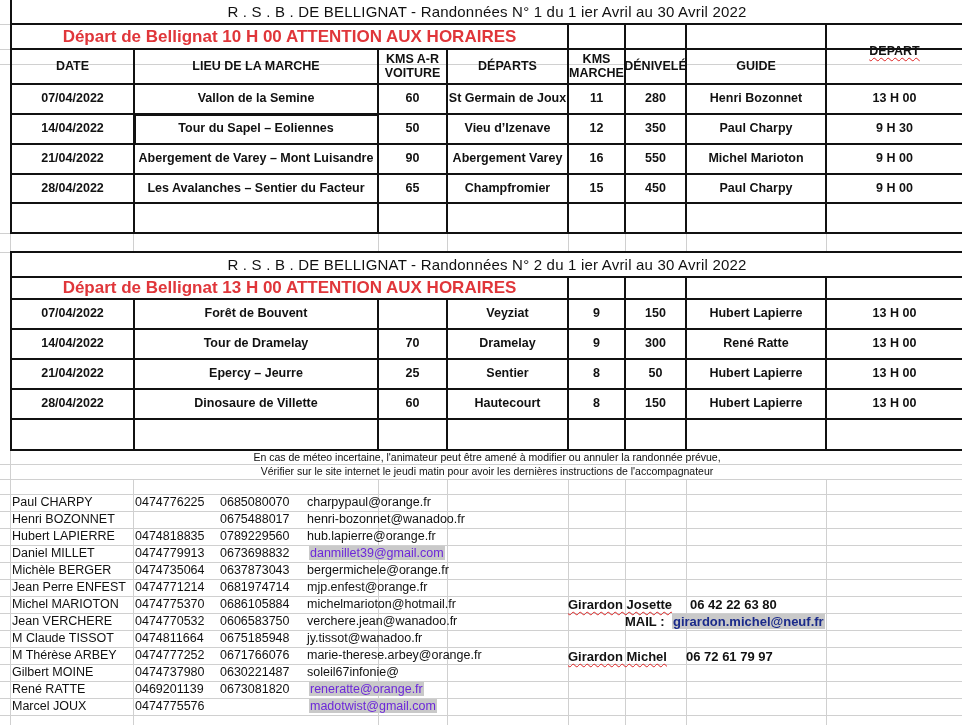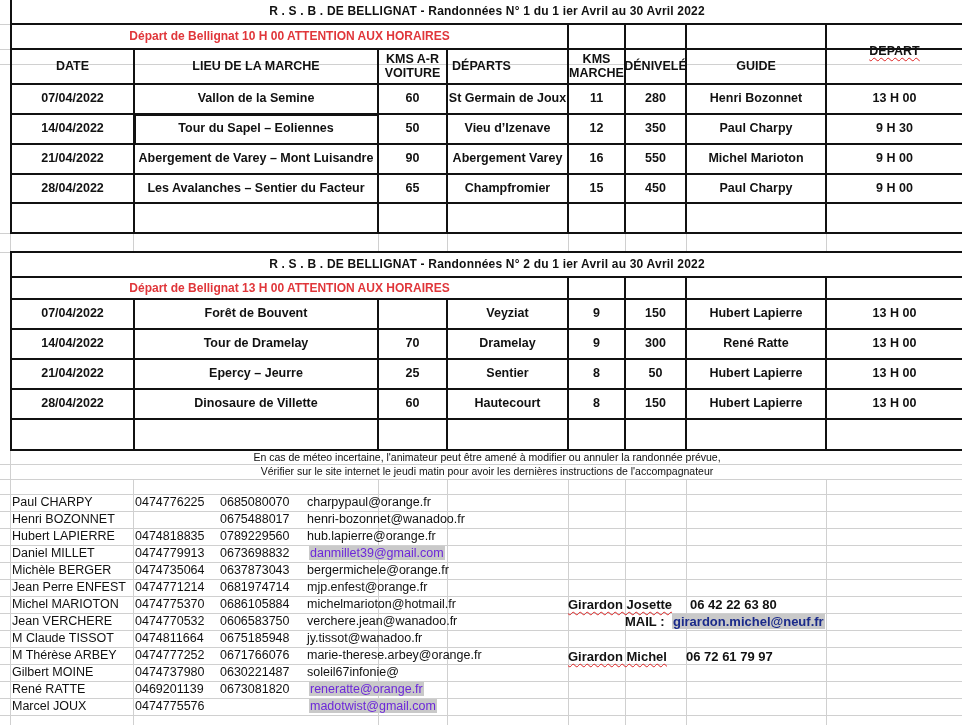--- a/index.html
+++ b/index.html
@@ -7,22 +7,22 @@
          font-family:"Liberation Sans", sans-serif; color:#111; }
   .abs { position:absolute; box-sizing:border-box; }
   
   .gh { position:absolute; left:0; width:962px; height:1px; background:#d0d0d0; }
   .gv { position:absolute; width:1px; background:#d0d0d0; }
   
   .bh { position:absolute; height:2px; background:#111; }
   .bv { position:absolute; width:2px; background:#111; }
   .cell { position:absolute; display:flex; align-items:center; justify-content:center;
           text-align:center; font-size:12.5px; font-weight:bold; line-height:1.05; box-sizing:border-box; }
-  .title { font-weight:bold; font-size:12px; letter-spacing:0.2px; }
-  .red { color:#e0363a; font-weight:bold; font-size:12px; }
+  .title { font-weight:normal; font-size:15px; letter-spacing:0.2px; }
+  .red { color:#e0363a; font-weight:bold; font-size:17px; }
   .sq { text-decoration: underline wavy #d22; text-decoration-thickness:1px; text-underline-offset:2px; }
   .note { font-size:10.5px; color:#111; font-weight:normal; }
   .contact { position:absolute; font-size:12.5px; font-weight:normal; white-space:nowrap; }
   .hl { background:#c9c9c9; color:#6d28d9; padding:0 1px; }
   .bigbold { position:absolute; font-weight:bold; font-size:13px; white-space:nowrap; }
   .blue { color:#1a2a8a; }
 </style>
 </head>
 <body>
 
@@ -89,21 +89,21 @@
   <div class="cell title" style="left:12px;top:0;width:950px;height:23px;">
     <span>R . S . B . DE BELLIGNAT  - Randonnées  N° 1  du 1 ier Avril au 30 Avril 2022</span>
   </div>
   <div class="cell red" style="left:12px;top:25px;width:555px;height:23px;">
     <span>Départ de Bellignat 10 H 00   ATTENTION AUX HORAIRES</span>
   </div>
 
   <div class="cell" style="left:12px;top:50px;width:121px;height:33px">DATE</div>
   <div class="cell" style="left:135px;top:50px;width:242px;height:33px">LIEU DE LA MARCHE</div>
   <div class="cell" style="left:379px;top:50px;width:67px;height:33px;padding:0 4px">KMS A-R VOITURE</div>
-  <div class="cell" style="left:422px;top:50px;width:119px;height:33px">DÉPARTS</div>
+  <div class="cell" style="left:448px;top:50px;width:119px;height:33px">DÉPARTS</div>
   <div class="cell" style="left:569px;top:50px;width:55px;height:33px;padding:0 2px">KMS MARCHE</div>
   <div class="cell" style="left:626px;top:50px;width:59px;height:33px">DÉNIVELÉ</div>
   <div class="cell" style="left:687px;top:50px;width:138px;height:33px">GUIDE</div>
   <div class="cell" style="left:827px;top:25px;width:135px;height:58px;align-items:flex-start;padding-top:20px">
     <span class="sq">DEPART</span>
   </div>
 
   <div id="t1rows">
       <div class="cell" style="left: 12px; top: 85px; width: 121px; height: 28px;">07/04/2022</div>
       <div class="cell" style="left: 135px; top: 85px; width: 242px; height: 28px;">Vallon de la Semine</div>

